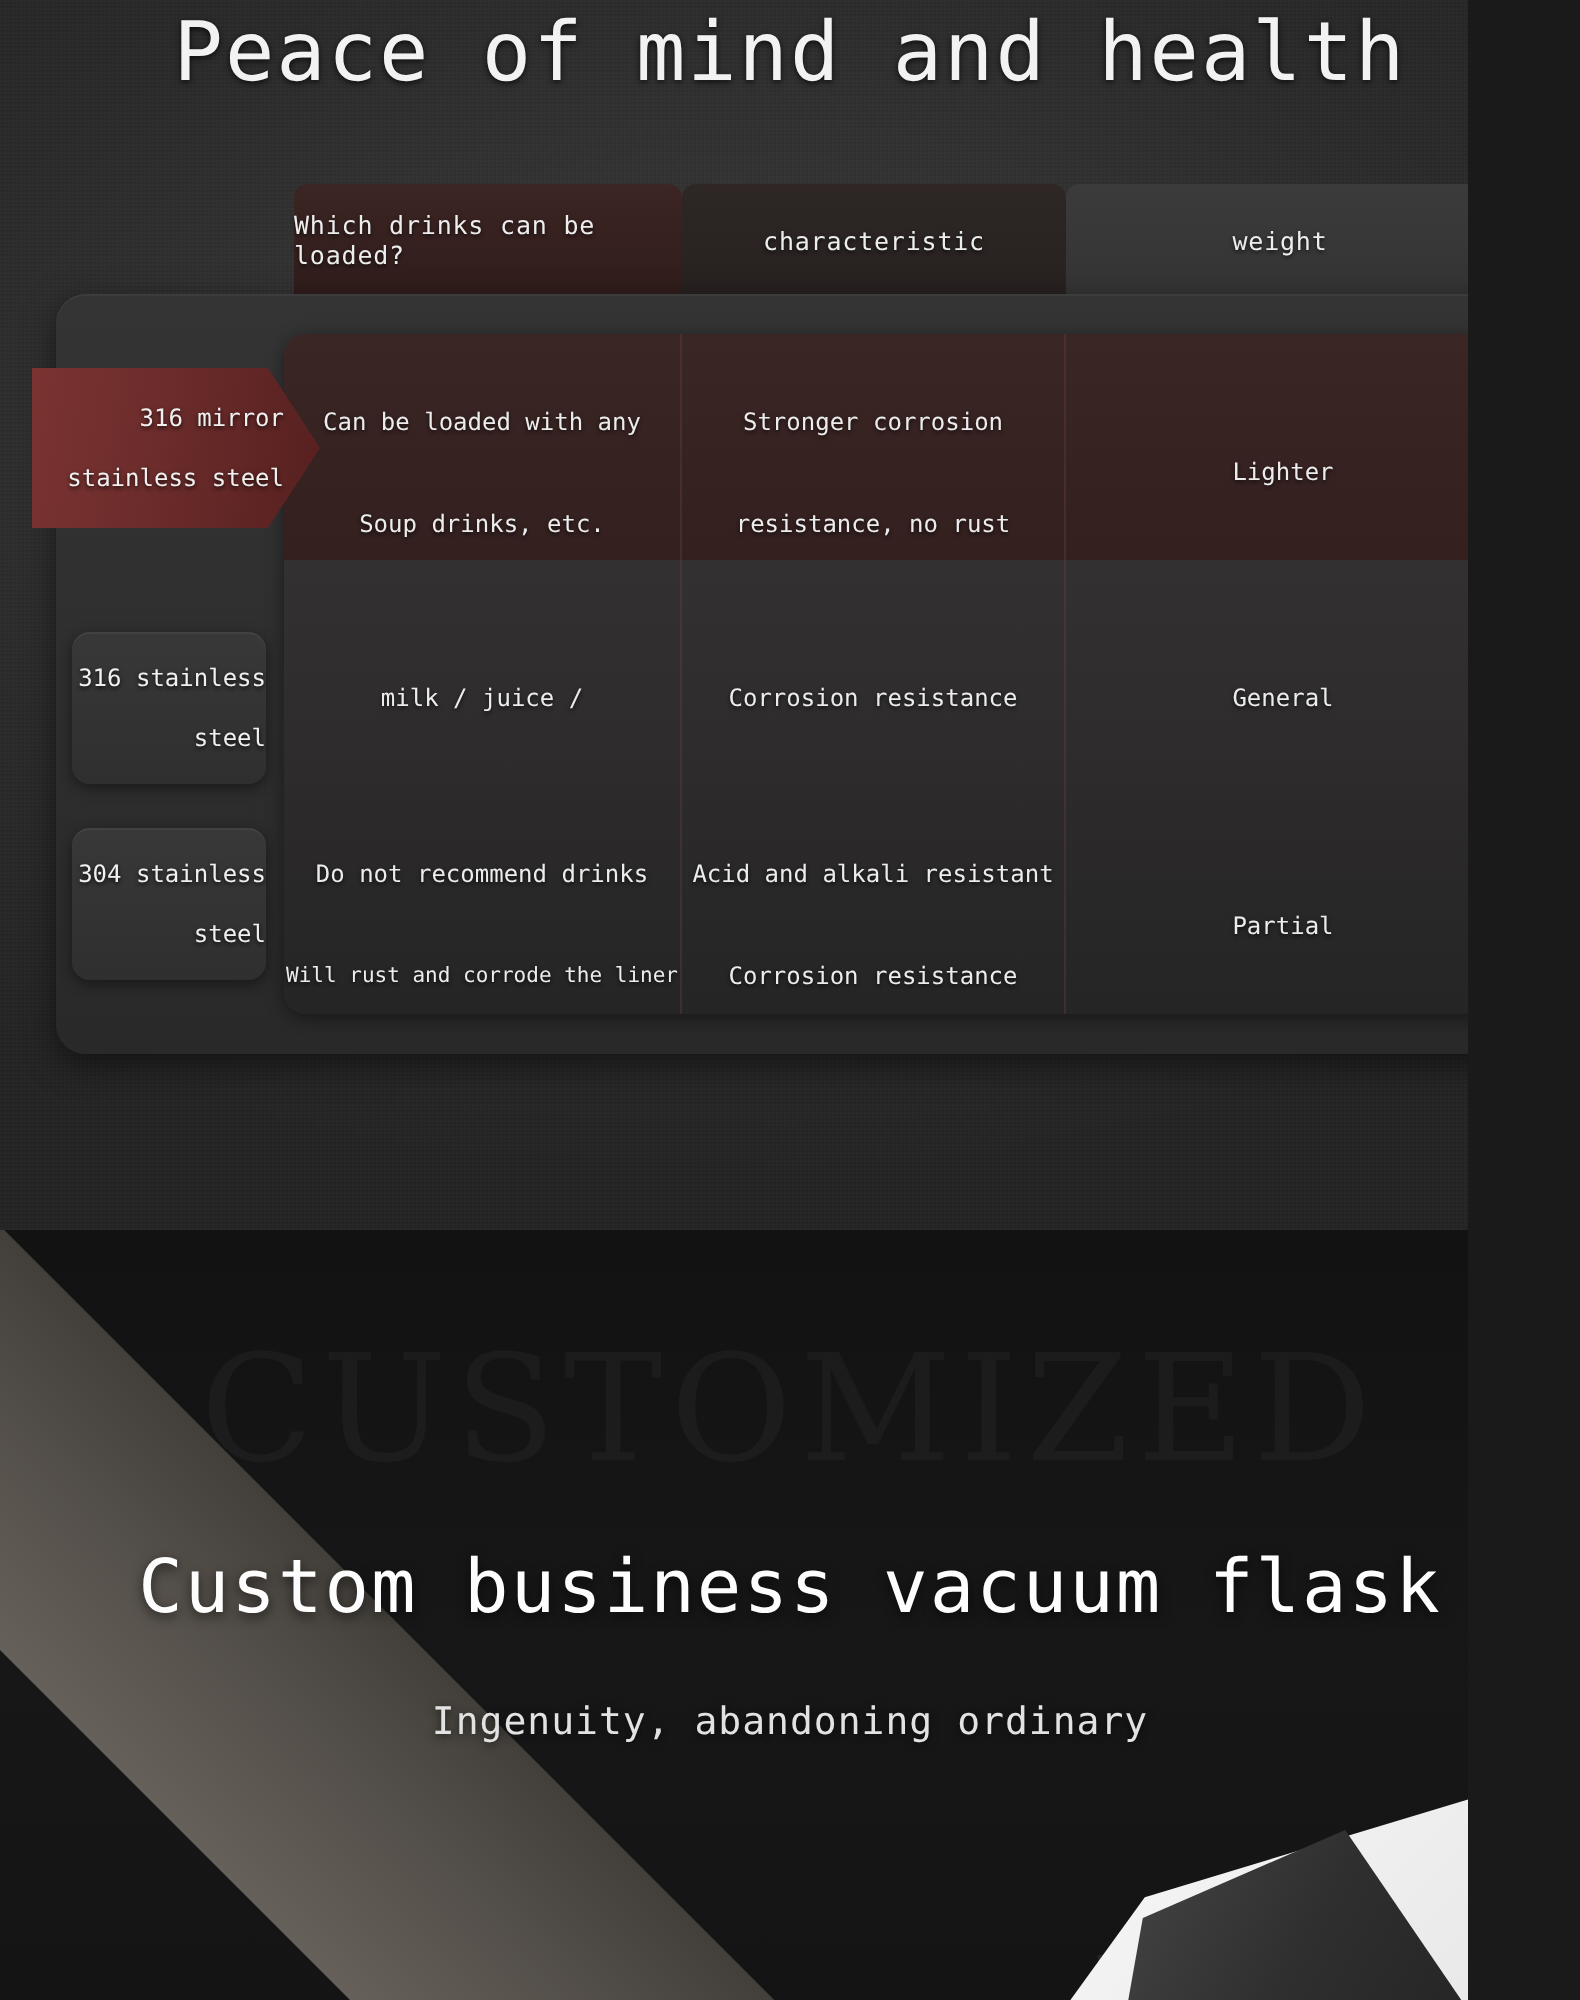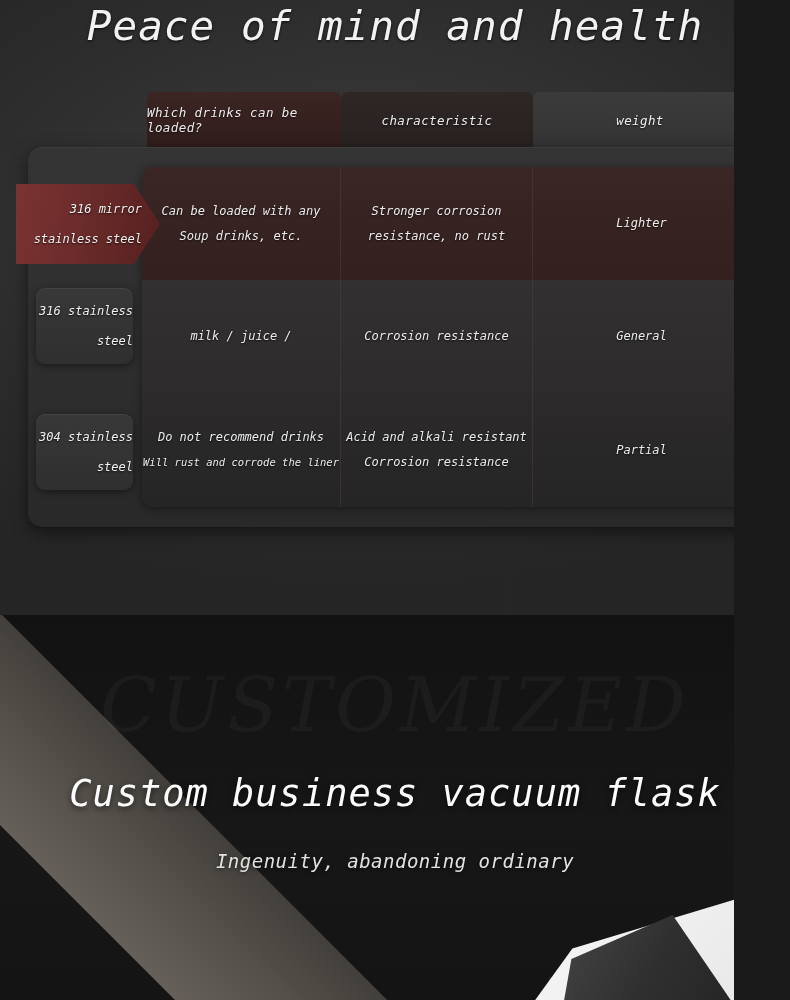--- a/index.html
+++ b/index.html
@@ -2,21 +2,21 @@
 <html><head>
 <meta charset="utf-8">
 <style>
   html,body{margin:0;padding:0;}
   body{
     width:790px;height:1000px;overflow:hidden;
     background:#1a1a1a;
     font-family:"DejaVu Sans Mono","Liberation Mono",monospace;
     -webkit-font-smoothing:antialiased;
   }
-  .page{position:relative;width:734px;height:1000px;overflow:hidden;font-style:italic;}
+  .page{position:relative;width:734px;height:1000px;overflow:hidden;}
 
   
   .top-section{
     position:absolute;left:0;top:0;width:790px;height:615px;
     background:
       radial-gradient(ellipse 620px 360px at 46% 36%, #3a3a3a 0%, #323232 38%, #2a2a2a 68%, #242424 100%),
       #2b2b2b;
     overflow:hidden;
   }
   .noise{
@@ -64,21 +64,21 @@
   .trow.r2{height:114px;background:linear-gradient(180deg,#2c2a2a 0%,#262525 100%);}
   .tcell{
     display:flex;flex-direction:column;align-items:center;justify-content:center;
     color:#ececec;font-size:12px;line-height:25px;text-align:center;
     box-sizing:border-box;
     text-shadow:0 1px 2px rgba(0,0,0,.7);
   }
   .tcell.c0{width:199px;border-right:1px solid rgba(120,70,70,.30);}
   .tcell.c1{width:192px;border-right:1px solid rgba(120,70,70,.30);}
   .tcell.c2{width:217px;}
-  .tcell .ln{display:block;white-space:nowrap;}
+  .tcell .ln{display:block;white-space:nowrap;margin-top:26px;}
   .tcell .ln.sm{font-size:10.5px;}
 
   
   .rowlabel{
     position:absolute;color:#f0f0f0;font-size:12px;line-height:30px;text-align:center;
     display:flex;flex-direction:column;align-items:flex-end;justify-content:center;
     text-shadow:0 1px 2px rgba(0,0,0,.8);
   }
   .rowlabel.arrow{
     left:16px;top:184px;width:144px;height:80px;
@@ -86,21 +86,21 @@
     clip-path:polygon(0 0, 118px 0, 144px 40px, 118px 80px, 0 80px);
     box-shadow:0 3px 10px rgba(0,0,0,.45);
     padding-right:18px;box-sizing:border-box;
   }
   .rowlabel.box{
     width:97px;height:76px;border-radius:9px;
     background:linear-gradient(180deg,#383838 0%,#2f2f2f 100%);
     box-shadow:0 2px 7px rgba(0,0,0,.45), inset 0 1px 0 rgba(255,255,255,.05);
     left:36px;
   }
-  .rowlabel.box.b1{top:288px;}
+  .rowlabel.box.b1{top:316px;}
   .rowlabel.box.b2{top:414px;}
   .rowlabel .ln{display:block;white-space:nowrap;}
 
   
   .bottom-section{
     position:absolute;left:0;top:615px;width:790px;height:385px;
     background:linear-gradient(180deg,#121212 0%,#171717 55%,#141414 100%);
     overflow:hidden;
   }
   .diag{position:absolute;pointer-events:none;}

